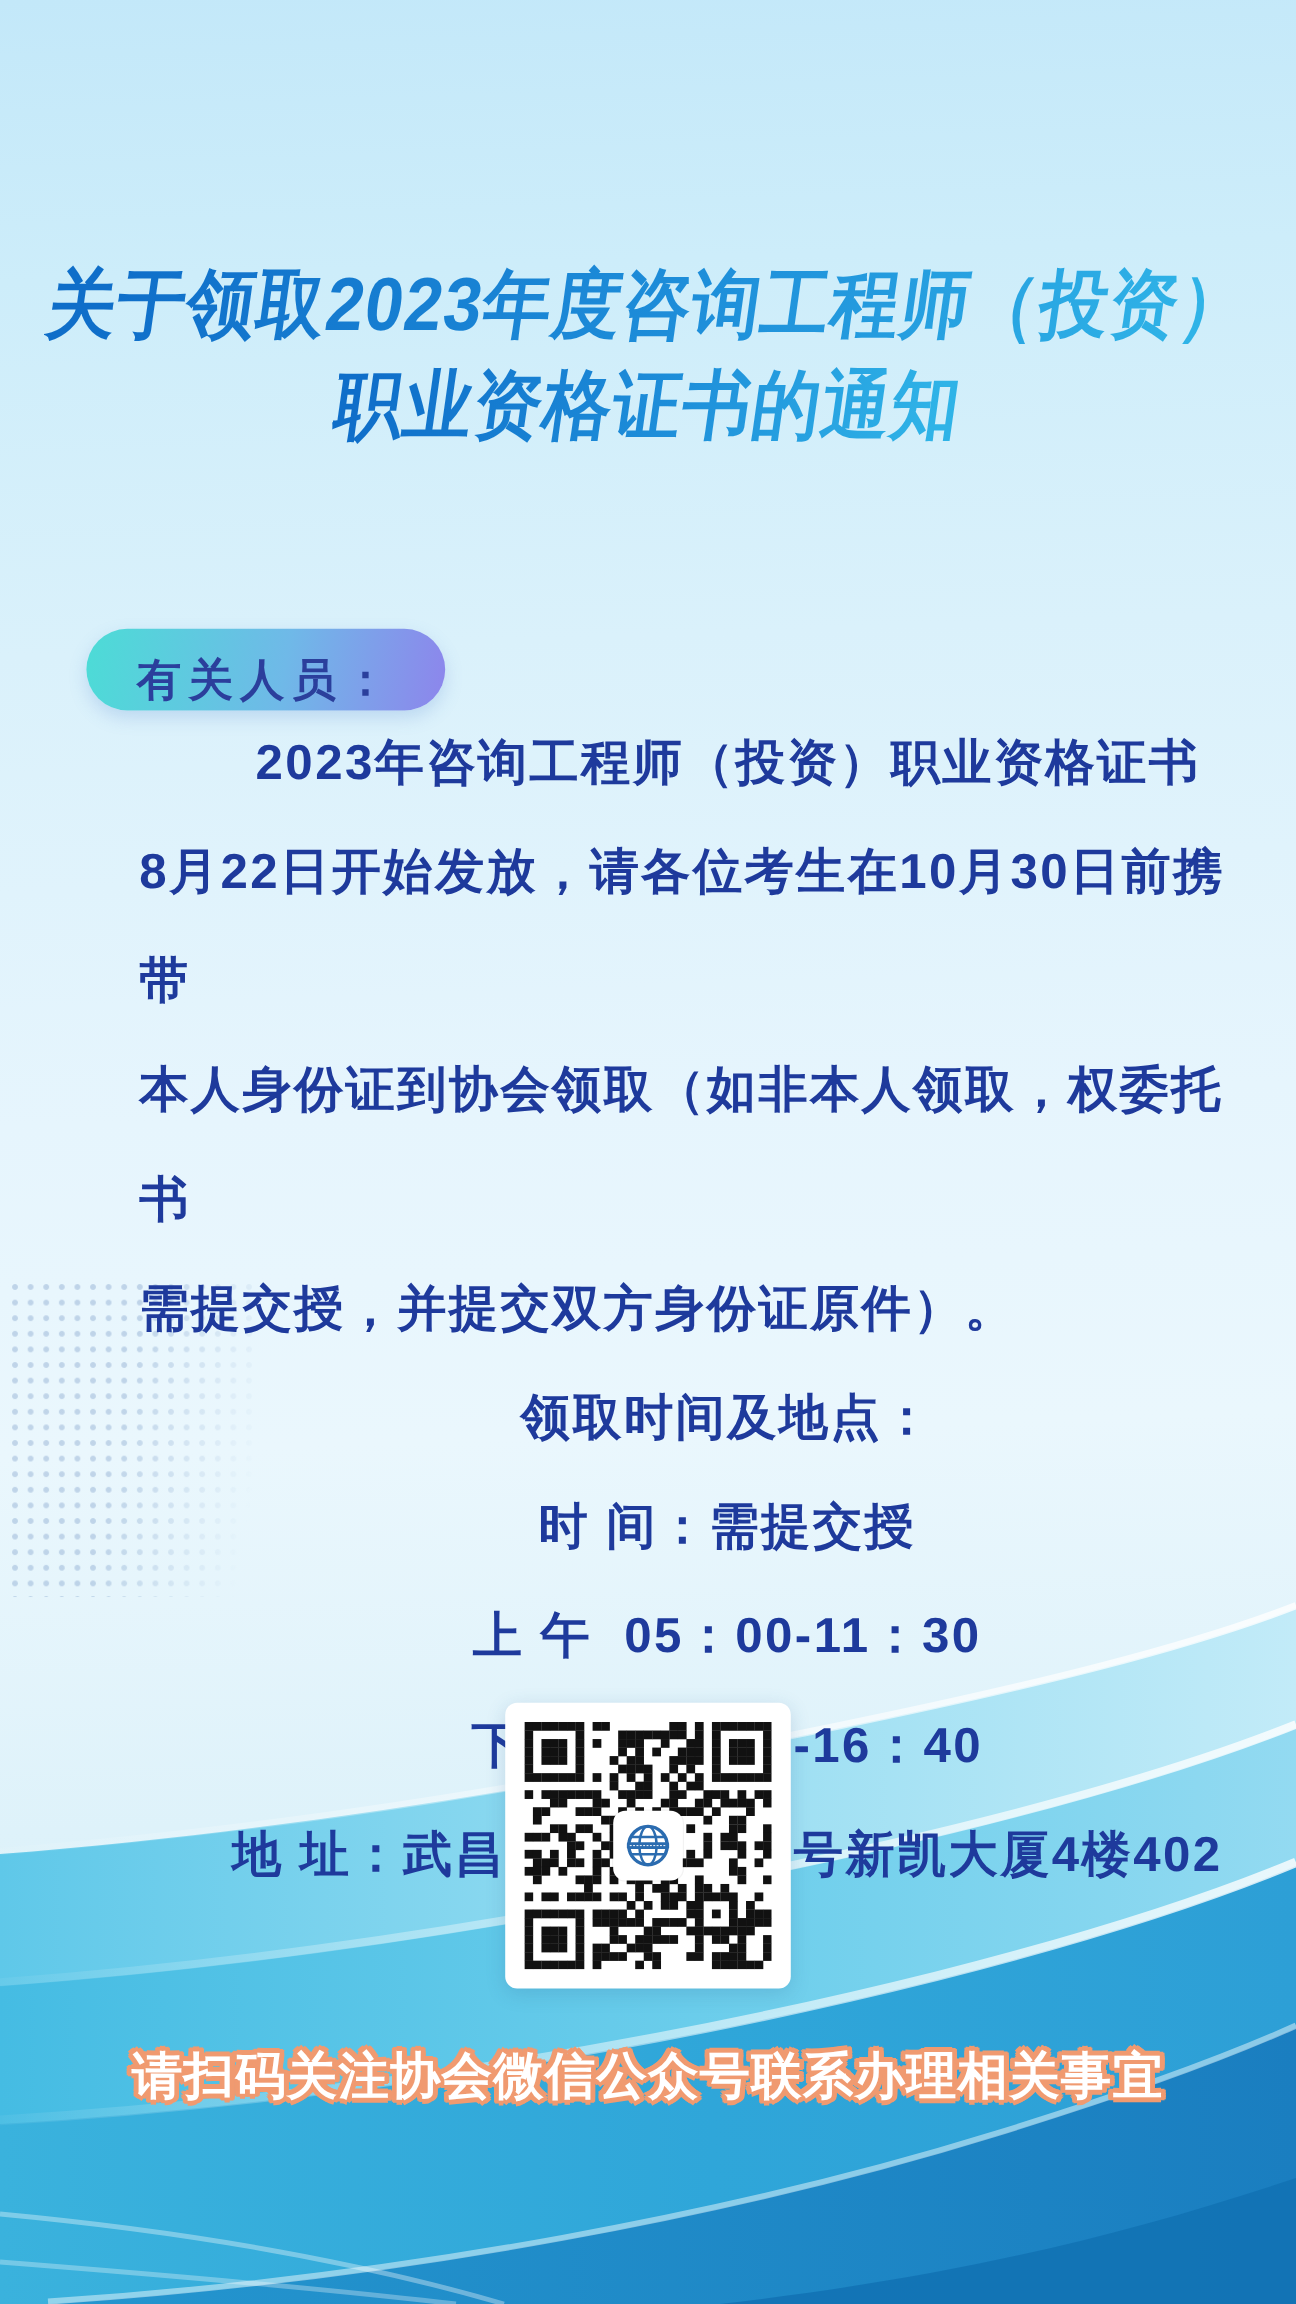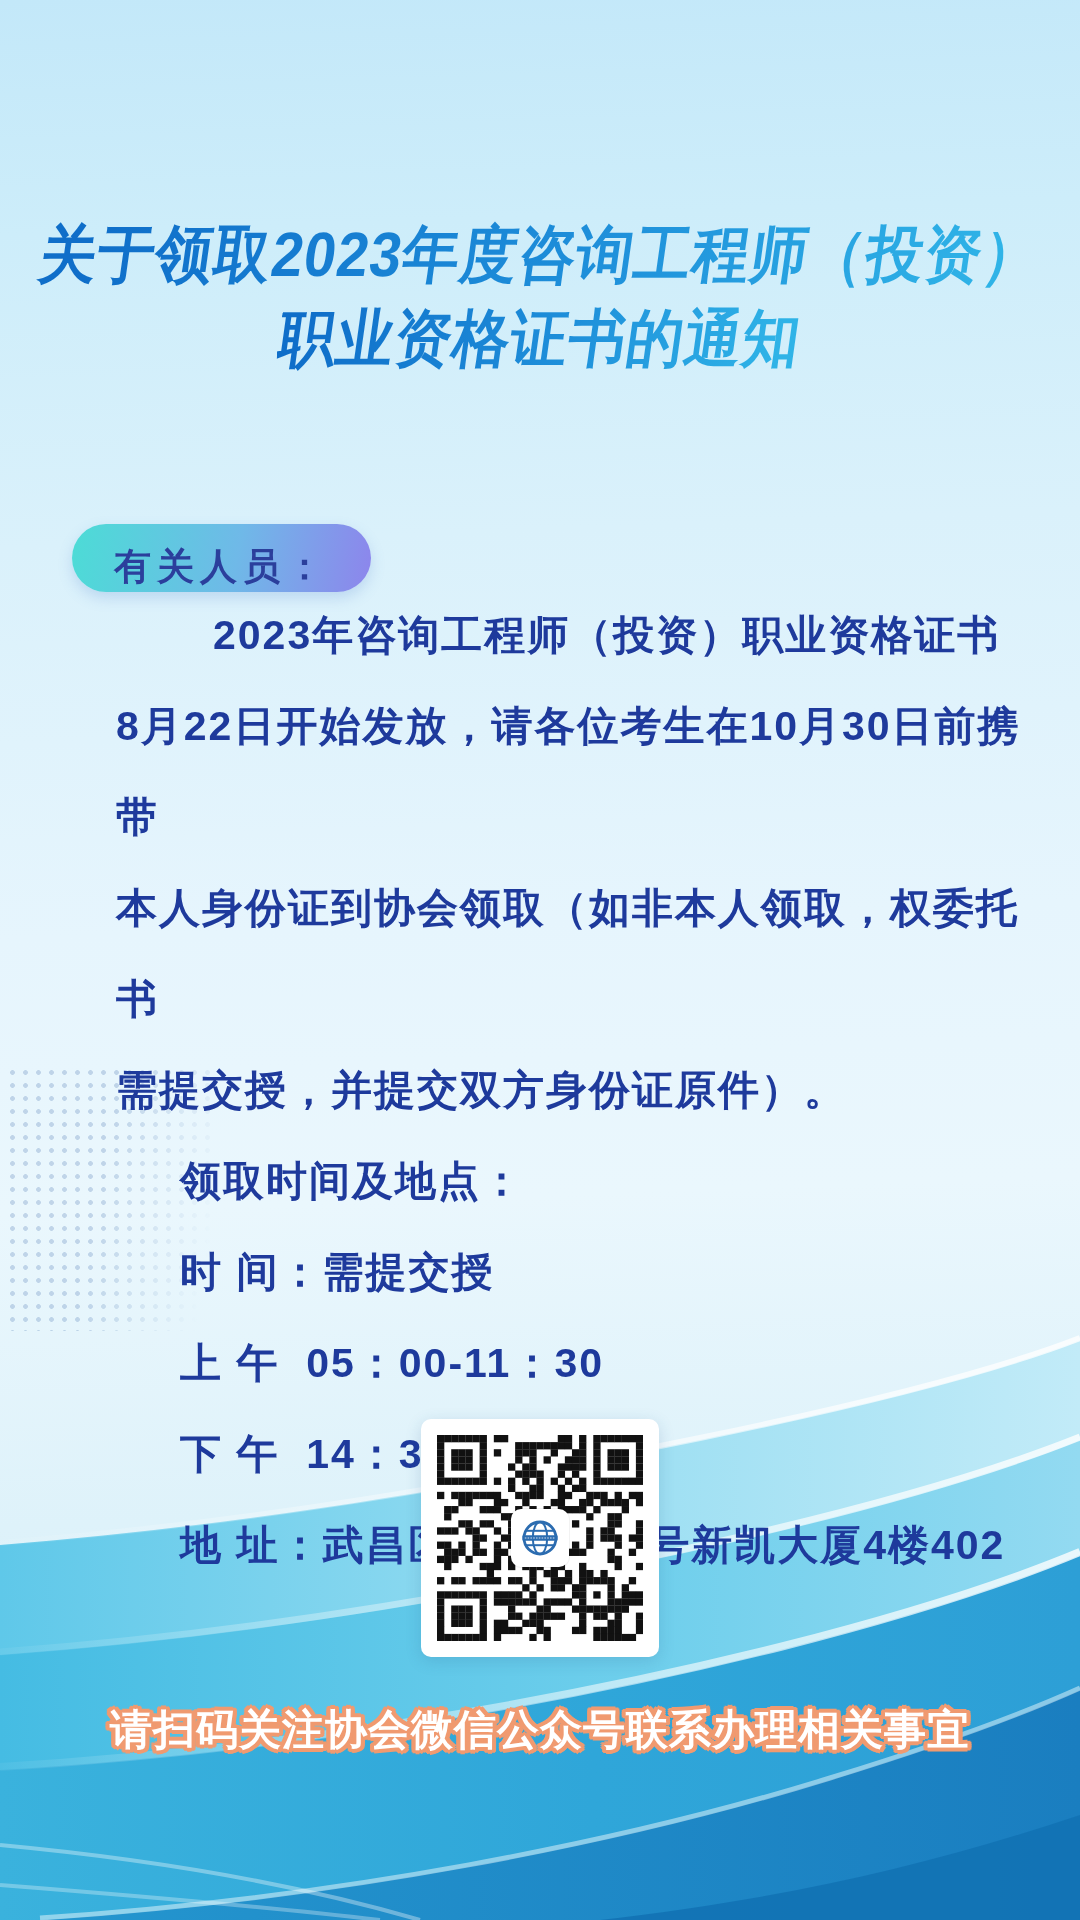--- a/index.html
+++ b/index.html
@@ -45,21 +45,21 @@
   .badge span{
     font-size:37px;font-weight:bold;color:#2b3f9c;letter-spacing:6px;white-space:pre;
   }
   
   .content{
     position:absolute;top:590px;left:116px;right:48px;
     color:#1e3a9c;font-size:41px;font-weight:bold;
   }
   .content p{margin:0;line-height:91px;white-space:pre-wrap;letter-spacing:2px;}
   .content p.indent{text-indent:97px;}
-  .schedule{padding-left:64px;}
+  .schedule{padding-left:64px;text-align:center;}
   
   .qr-wrap{
     position:absolute;top:1419px;left:540px;transform:translateX(-50%);
     width:206px;height:206px;background:#ffffff;border-radius:10px;
     padding:16px;box-shadow:0 4px 16px rgba(40,90,140,.18);
   }
   .qr-wrap svg.qr{display:block;width:206px;height:206px;}
   .qr-logo{
     position:absolute;left:50%;top:50%;transform:translate(-50%,-50%);
     width:58px;height:58px;background:#ffffff;border-radius:10px;

